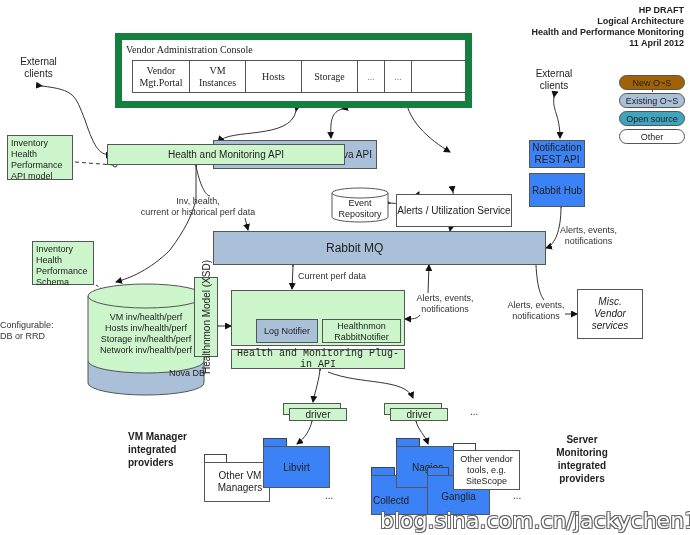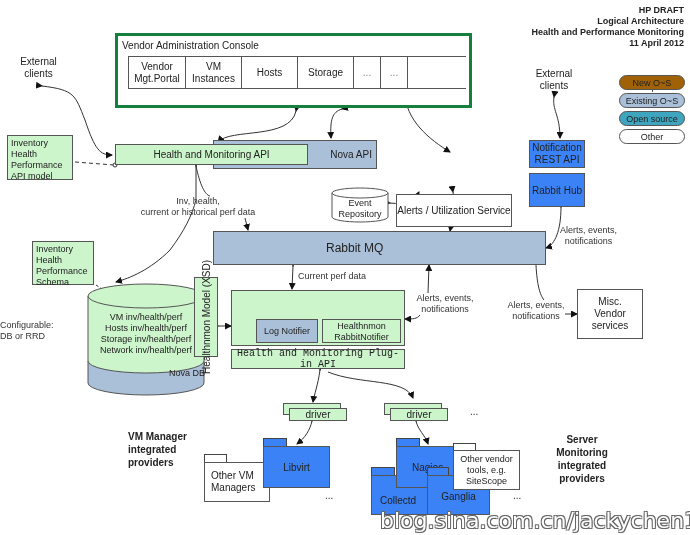--- a/index.html
+++ b/index.html
@@ -88,21 +88,21 @@
 </div>
 
 <div>
   <div class="abs" style="left:652px; top:84px; width:1px; height:8px; background:#555;"></div>
   <div class="legend-pill" style="top:75px; background:#a16207;">New O~S</div>
   <div class="legend-pill" style="top:93px; background:#aabfd8;">Existing O~S</div>
   <div class="legend-pill" style="top:111px; background:#3fa4bd;">Open source</div>
   <div class="legend-pill" style="top:129px; background:#fff;">Other</div>
 </div>
 
-<div class="abs white" style="left:115px; top:33px; width:357px; height:75px; border:3px solid #15803d;">
+<div class="abs white" style="left:115px; top:33px; width:357px; height:75px; border:7px solid #15803d;font-family:Liberation Serif, serif;">
   <div class="abs t10" style="left:4px; top:4px;">Vendor Administration Console</div>
   <div class="abs" style="left:10px; top:20px; width:338px; height:33px; border:1px solid #555; display:flex; border-right:none;">
     <div class="cell" style="width:57px;">Vendor Mgt.Portal</div>
     <div class="cell" style="width:56px;">VM Instances</div>
     <div class="cell" style="width:56px;">Hosts</div>
     <div class="cell" style="width:56px;">Storage</div>
     <div class="cell" style="width:27px; color:#888;">...</div>
     <div class="cell" style="width:27px; color:#888;">...</div>
   </div>
 </div>
@@ -112,21 +112,21 @@
 
 <div class="note" style="left:7px; top:135px; width:66px; height:45px; white-space:pre-line;">Inventory
 Health
 Performance
 API model</div>
 
 <div class="abs box blue t10" style="left:213px; top:140px; width:164px; height:29px; justify-content:flex-end; padding-right:4px;">
   <span>Nova API</span>
 </div>
 
-<div class="abs box green t10" style="left:115px; top:144px; width:193px; height:21px;">Health and Monitoring API</div>
+<div class="abs box green t10" style="left:107px; top:144px; width:238px; height:21px;">Health and Monitoring API</div>
 
 <div class="abs box white t10" style="left:396px; top:157px; width:116px; height:33px; line-height:12px;margin-top:37px;">Alerts / Utilization Service</div>
 
 <div class="abs" style="left:331px; top:187px; width:58px; height:36px;">
   <svg width="58" height="36" style="position:absolute;left:0;top:0;">
     <path d="M1,6 L1,30 A28,5 0 0 0 57,30 L57,6" fill="#fff" stroke="#555"></path>
     <ellipse cx="29" cy="6" rx="28" ry="5" fill="#fff" stroke="#555"></ellipse>
   </svg>
   <div class="abs t9" style="left:0; top:11px; width:58px; text-align:center; line-height:11px;">Event Repository</div>
 </div>
@@ -187,39 +187,39 @@
 <div class="abs green" style="left:231px; top:290px; width:174px; height:56px; border:1px solid #555;">
   <div class="abs box blue t9" style="left:24px; top:28px; width:62px; height:24px;">Log Notifier</div>
   <div class="abs green t9" style="left:90px; top:28px; width:79px; height:24px; border:1px solid #555; text-align:center; line-height:11px; padding-top:1px; box-sizing:border-box;">
     <div>Healthnmon</div>
     <div>RabbitNotifier</div>
   </div>
 </div>
 
 <div class="abs box green t10" style="left:231px; top:349px; width:174px; height:20px;font-family:Liberation Mono, monospace;">Health and Monitoring Plug-in API</div>
 
-<div class="abs box white t10" style="left:577px; top:289px; width:66px; height:50px; line-height:12px; padding:0 19px;">Misc. Vendor services</div>
+<div class="abs box white t10" style="left:577px; top:289px; width:66px; height:50px; font-style:italic; line-height:12px; padding:0 19px;">Misc. Vendor services</div>
 
 <div class="abs green" style="left:283px; top:403px; width:58px; height:12px; border:1px solid #555;"></div>
 <div class="abs box green t10" style="left:289px; top:408px; width:58px; height:13px;">driver</div>
 <div class="abs green" style="left:384px; top:403px; width:58px; height:12px; border:1px solid #555;"></div>
 <div class="abs box green t10" style="left:390px; top:408px; width:58px; height:13px;">driver</div>
 <div class="abs t10" style="left:470px; top:406px; color:#333;">...</div>
 
 <div class="abs t10 bold" style="left:128px; top:430px; width:72px; text-align:left; line-height:13px;">VM Manager integrated providers</div>
 
 <div class="tab white" style="left:204px; top:454px; width:23px; height:9px;"></div>
-<div class="abs box white t10" style="left:204px; top:462px; width:66px; height:40px; line-height:12px; justify-content:flex-start; padding-left:6px; text-align:left;">Other VM Managers</div>
+<div class="abs box white t10" style="left:204px; top:462px; width:66px; height:40px; line-height:12px; justify-content:flex-start; padding-left:6px; text-align:center;">Other VM Managers</div>
 
 <div class="tab teal" style="left:263px; top:438px; width:24px; height:9px;"></div>
 <div class="abs box teal t10" style="left:263px; top:446px; width:67px; height:42px;">Libvirt</div>
 <div class="abs t10" style="left:325px; top:490px; color:#333;">...</div>
 
 <div class="tab teal" style="left:371px; top:467px; width:24px; height:9px;"></div>
-<div class="abs box teal t10" style="left:371px; top:475px; width:60px; height:40px; align-items:flex-end; padding-bottom:8px; justify-content:flex-start; padding-left:8px;">Collectd</div>
+<div class="abs box teal t10" style="left:371px; top:475px; width:60px; height:40px; align-items:flex-end; padding-bottom:8px; justify-content:flex-start; padding-left:1px;">Collectd</div>
 <div class="tab teal" style="left:396px; top:438px; width:24px; height:9px;"></div>
 <div class="abs box teal t10" style="left:396px; top:446px; width:70px; height:42px; justify-content:flex-start; padding-left:15px;">Nagios</div>
 <div class="tab teal" style="left:427px; top:467px; width:22px; height:9px;"></div>
 <div class="abs box teal t10" style="left:427px; top:475px; width:63px; height:40px; align-items:flex-end; padding-bottom:12px;">Ganglia</div>
 <div class="tab white" style="left:453px; top:443px; width:23px; height:9px;"></div>
 <div class="abs box white t9" style="left:453px; top:450px; width:67px; height:40px; line-height:11px; padding:0 3px;">Other vendor tools, e.g. SiteScope</div>
 <div class="abs t10" style="left:513px; top:490px; color:#333;">...</div>
 <div class="abs t10 bold" style="left:540px; top:433px; width:84px; text-align:center; line-height:13px;">Server Monitoring integrated providers</div>
 
 <div class="watermark">blog.sina.com.cn/jackychen129</div>

